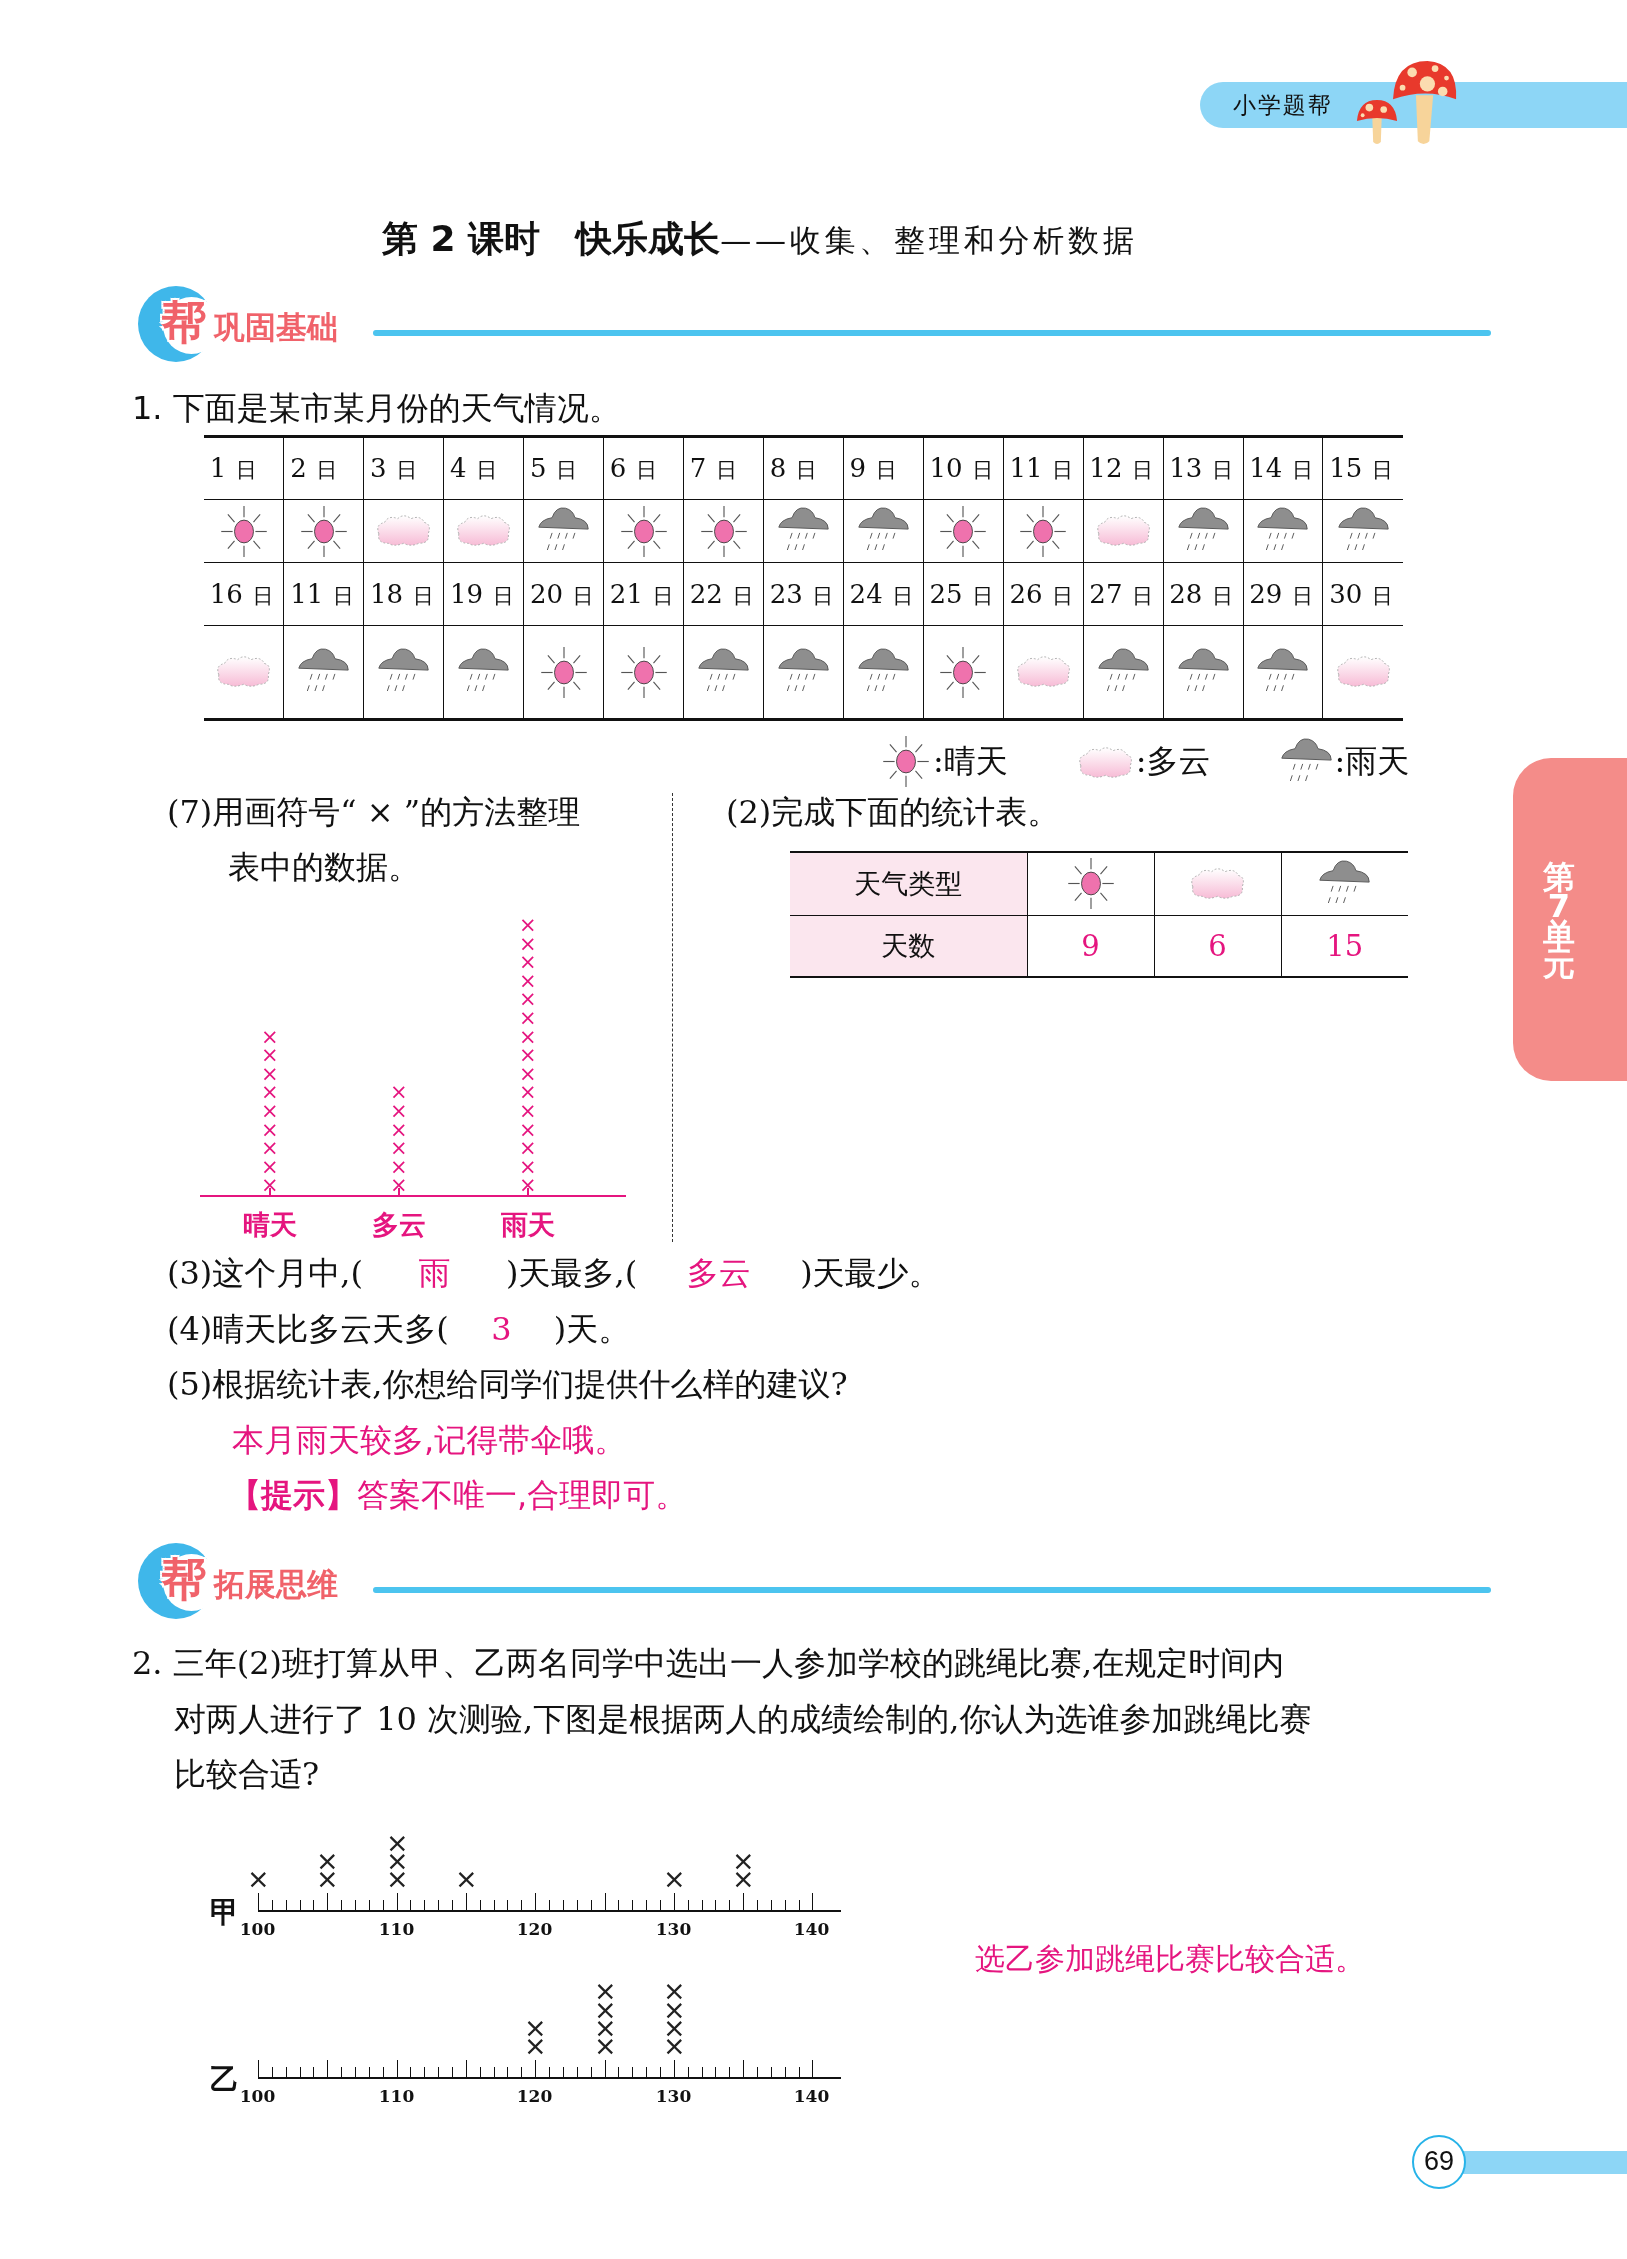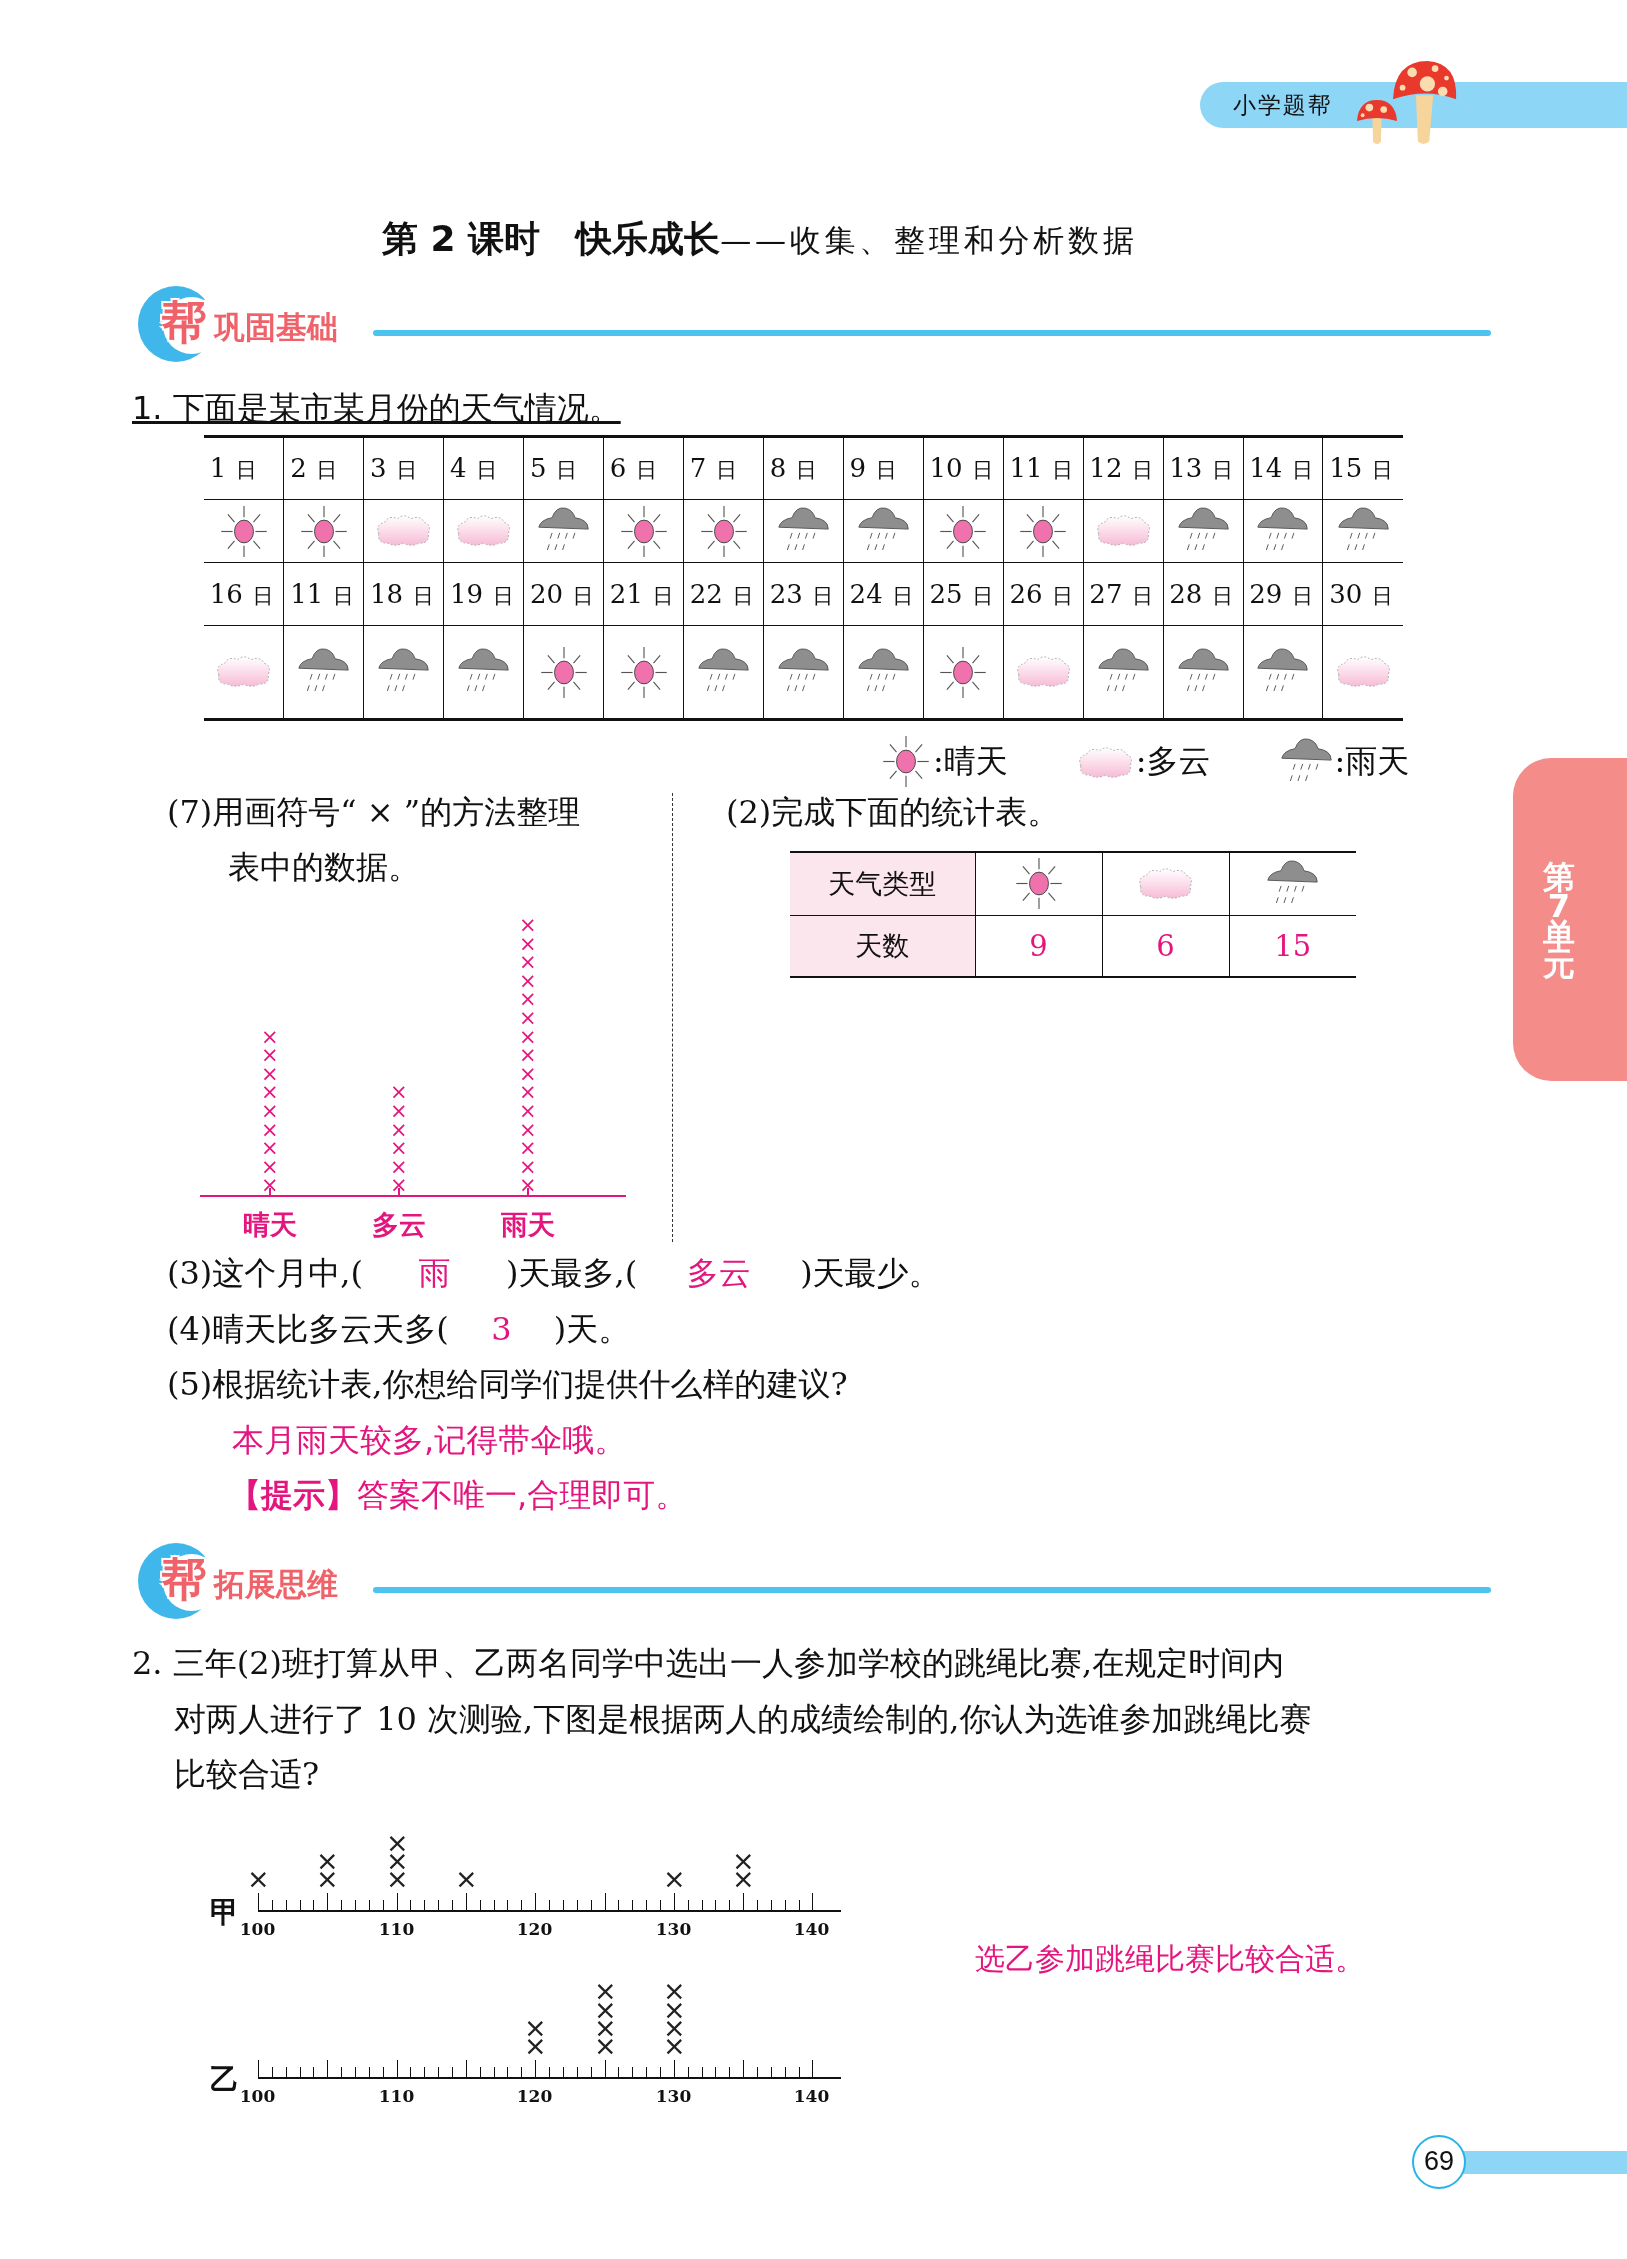--- a/index.html
+++ b/index.html
@@ -48,21 +48,21 @@
   .xchart { position: absolute; left: 196px; top: 899px; width: 430px; height: 325px; }
   .xchart .axis { position: absolute; left: 3.8px; right: 0; top: 296px; height: 1.9px; background: #e5157f; }
   .xchart .col { position: absolute; bottom: 29px; width: 29px; display: flex; flex-direction: column-reverse; align-items: center; }
   .xchart .col span { display: block; width: 17px; height: 18.6px; line-height: 18.6px; text-align: center; color: #e5157f; font-size: 21px; font-family: "DejaVu Sans", sans-serif; }
   .xchart .tick { position: absolute; top: 289px; width: 1.9px; height: 7.6px; background: #e5157f; }
   .xchart .cat { position: absolute; top: 308px; font-weight: bold; font-size: 27px; color: #e5157f; width: 96px; text-align: center; }
 
   
   .stable { position: absolute; left: 790px; top: 851px; border-collapse: collapse; border-top: 2.9px solid #111; border-bottom: 2.9px solid #111; }
   .stable td { border: 1.9px solid #111; text-align: center; font-size: 27px; }
-  .stable tr td:first-child { border-left: none; background: #fbe6ee; width: 185px; }
+  .stable tr td:first-child { border-left: none; background: #fbe6ee; width: 237px; }
   .stable tr td:last-child { border-right: none; }
   .stable td.val { width: 127px; color: #e5157f; font-size: 29px; }
   .stable tr.r1 td { height: 63px; }
   .stable tr.r2 td { height: 62px; }
 
   
   .nline { position: absolute; left: 258px; width: 583px; height: 76px; }
   .nline .base { position: absolute; left: 0; right: 0; top: 46px; height: 1.9px; background: #111; }
   .nline .tk { position: absolute; width: 1.4px; background: #111; }
   .nline .lbl { position: absolute; top: 55px; font-weight: bold; font-size: 17px; width: 57px; margin-left: -29px; text-align: center; }
@@ -102,21 +102,21 @@
   <span>第 2 课时　快乐成长</span><span class="sub">——收集、整理和分析数据</span>
 </div>
 
 <div class="sec-head" style="top:282px">
   <div class="ring"></div>
   <div class="bang">帮</div>
   <div class="label">巩固基础</div>
   <div class="line"></div>
 </div>
 
-<div class="q-text" style="left:132px;top:387px;font-family:'DejaVu Sans',sans-serif;text-decoration:underline;">1. 下面是某市某月份的天气情况。</div>
+<div class="q-text" style="left:132px;top:387px;font-family:'DejaVu Sans',sans-serif;">1. 下面是某市某月份的天气情况。</div>
 
 <table class="wtable">
   <tbody id="wt-body">
       <tr class="day">
         <td><span class="d-num">1</span><span class="d-unit">日</span></td>
         <td><span class="d-num">2</span><span class="d-unit">日</span></td>
         <td><span class="d-num">3</span><span class="d-unit">日</span></td>
         <td><span class="d-num">4</span><span class="d-unit">日</span></td>
         <td><span class="d-num">5</span><span class="d-unit">日</span></td>
         <td><span class="d-num">6</span><span class="d-unit">日</span></td>

